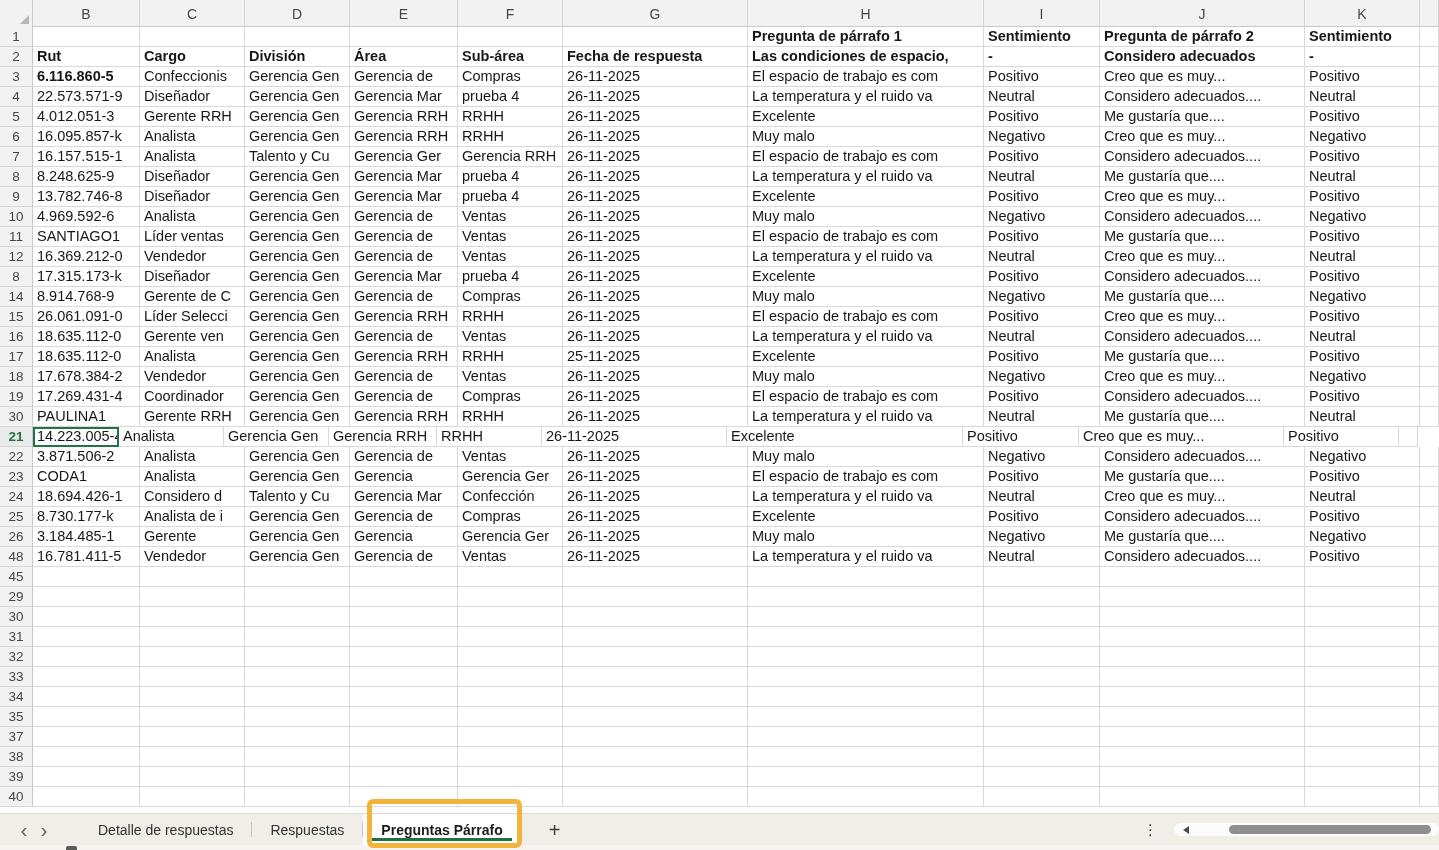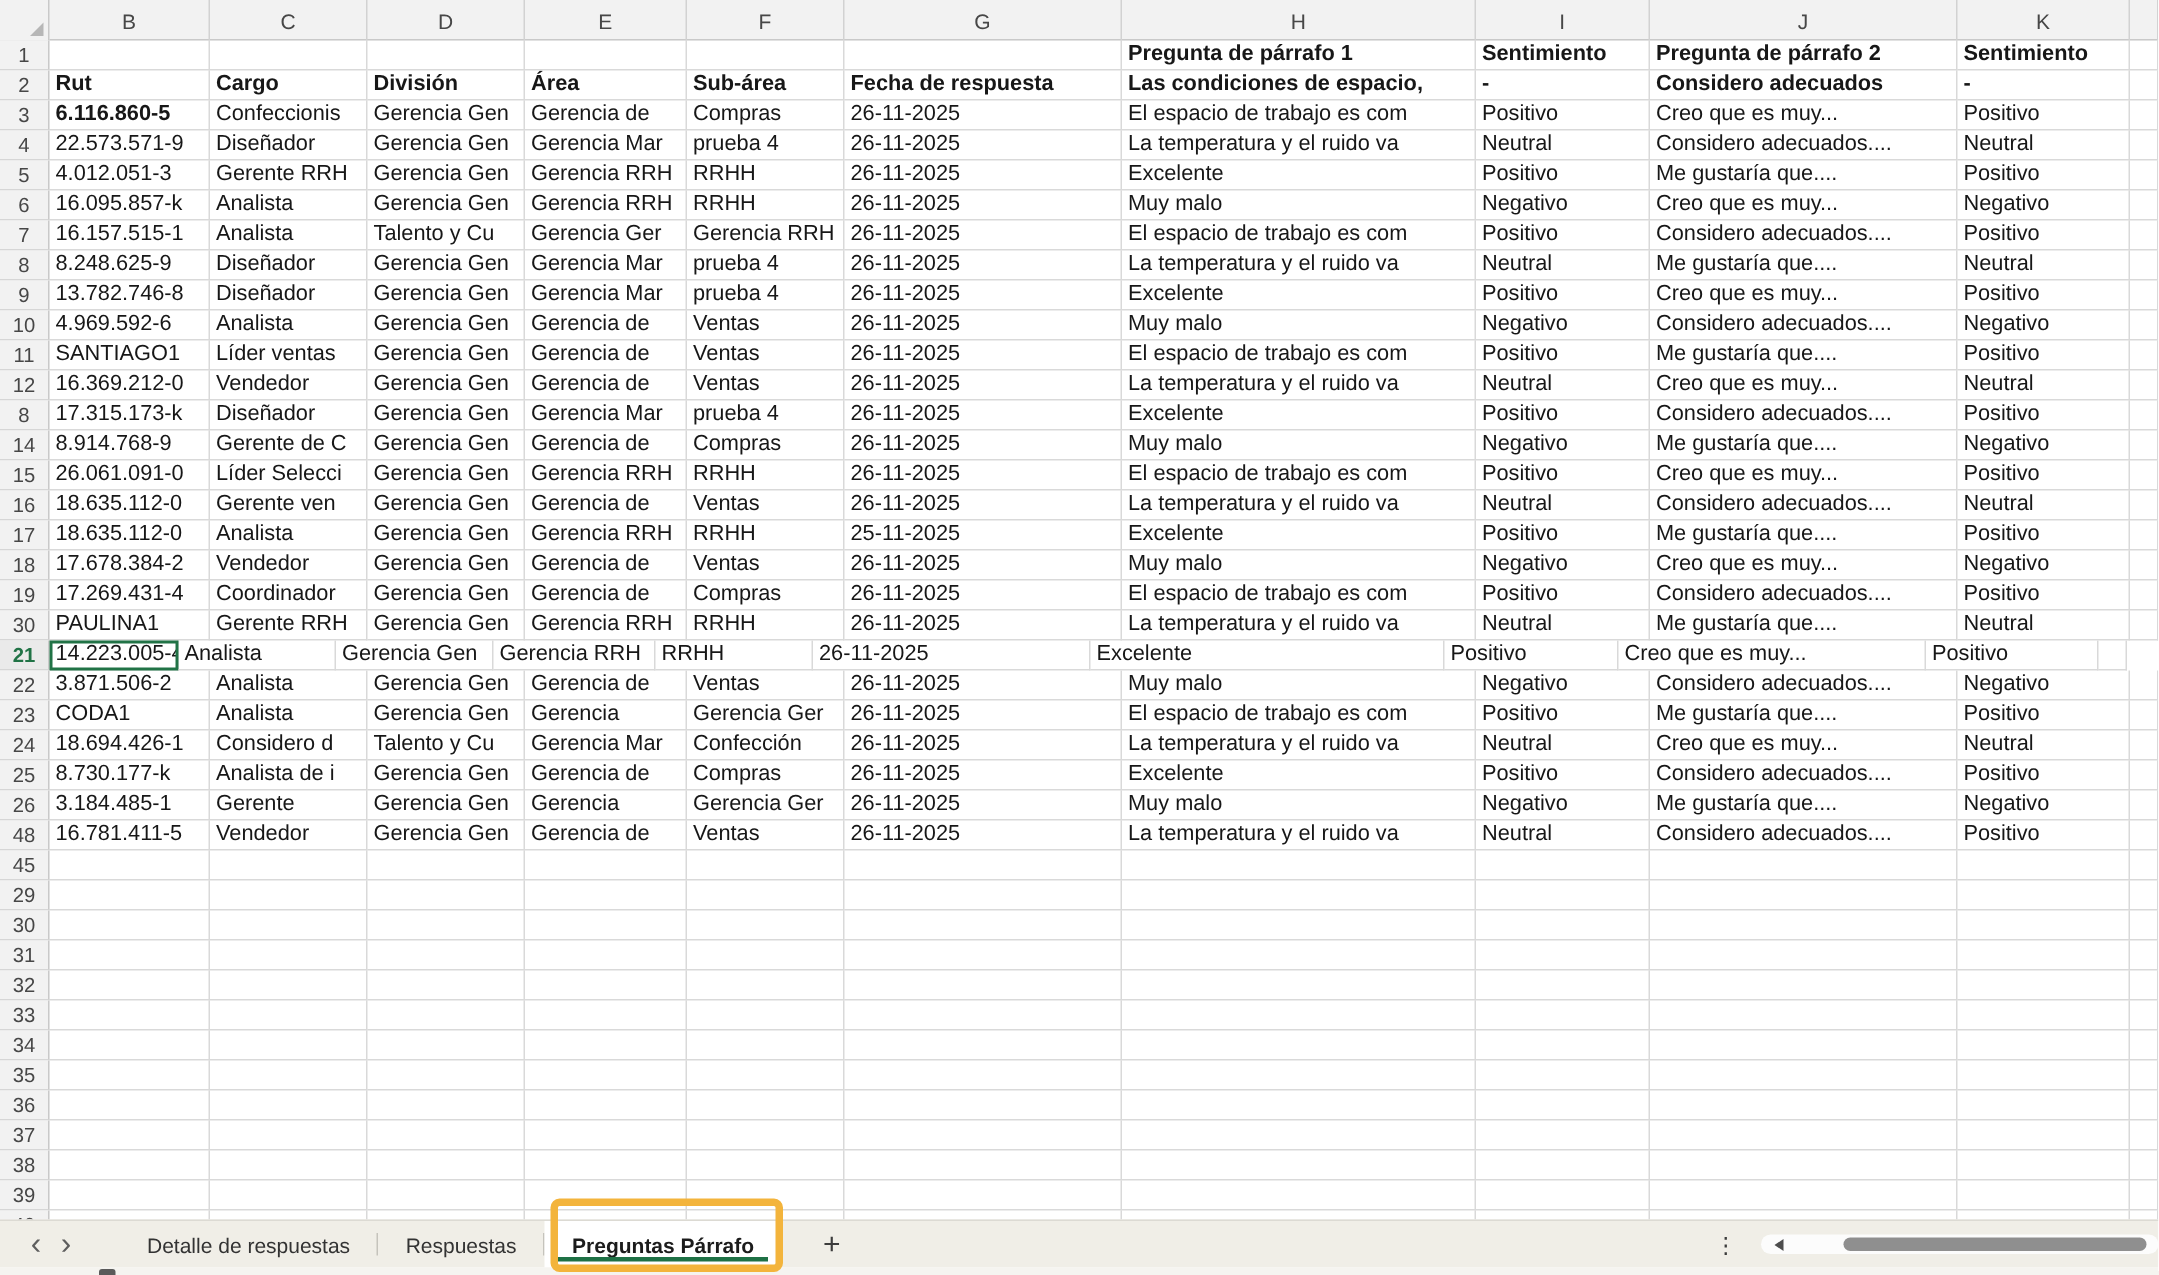--- a/index.html
+++ b/index.html
@@ -559,34 +559,20 @@
           <div class="cell" style="width: 108px;"></div>
           <div class="cell" style="width: 105px;"></div>
           <div class="cell" style="width: 185px;"></div>
           <div class="cell" style="width: 236px;"></div>
           <div class="cell" style="width: 116px;"></div>
           <div class="cell" style="width: 205px;"></div>
           <div class="cell" style="width: 115px;"></div>
           <div class="cell" style="width: 19px;"></div>
         </div>
         <div class="row">
-          <div class="rownum">36</div>
-          <div class="cell" style="width: 107px;"></div>
-          <div class="cell" style="width: 105px;"></div>
-          <div class="cell" style="width: 105px;"></div>
-          <div class="cell" style="width: 108px;"></div>
-          <div class="cell" style="width: 105px;"></div>
-          <div class="cell" style="width: 185px;"></div>
-          <div class="cell" style="width: 236px;"></div>
-          <div class="cell" style="width: 116px;"></div>
-          <div class="cell" style="width: 205px;"></div>
-          <div class="cell" style="width: 115px;"></div>
-          <div class="cell" style="width: 19px;"></div>
-        </div>
-        <div class="row">
           <div class="rownum">37</div>
           <div class="cell" style="width: 107px;"></div>
           <div class="cell" style="width: 105px;"></div>
           <div class="cell" style="width: 105px;"></div>
           <div class="cell" style="width: 108px;"></div>
           <div class="cell" style="width: 105px;"></div>
           <div class="cell" style="width: 185px;"></div>
           <div class="cell" style="width: 236px;"></div>
           <div class="cell" style="width: 116px;"></div>
           <div class="cell" style="width: 205px;"></div>

